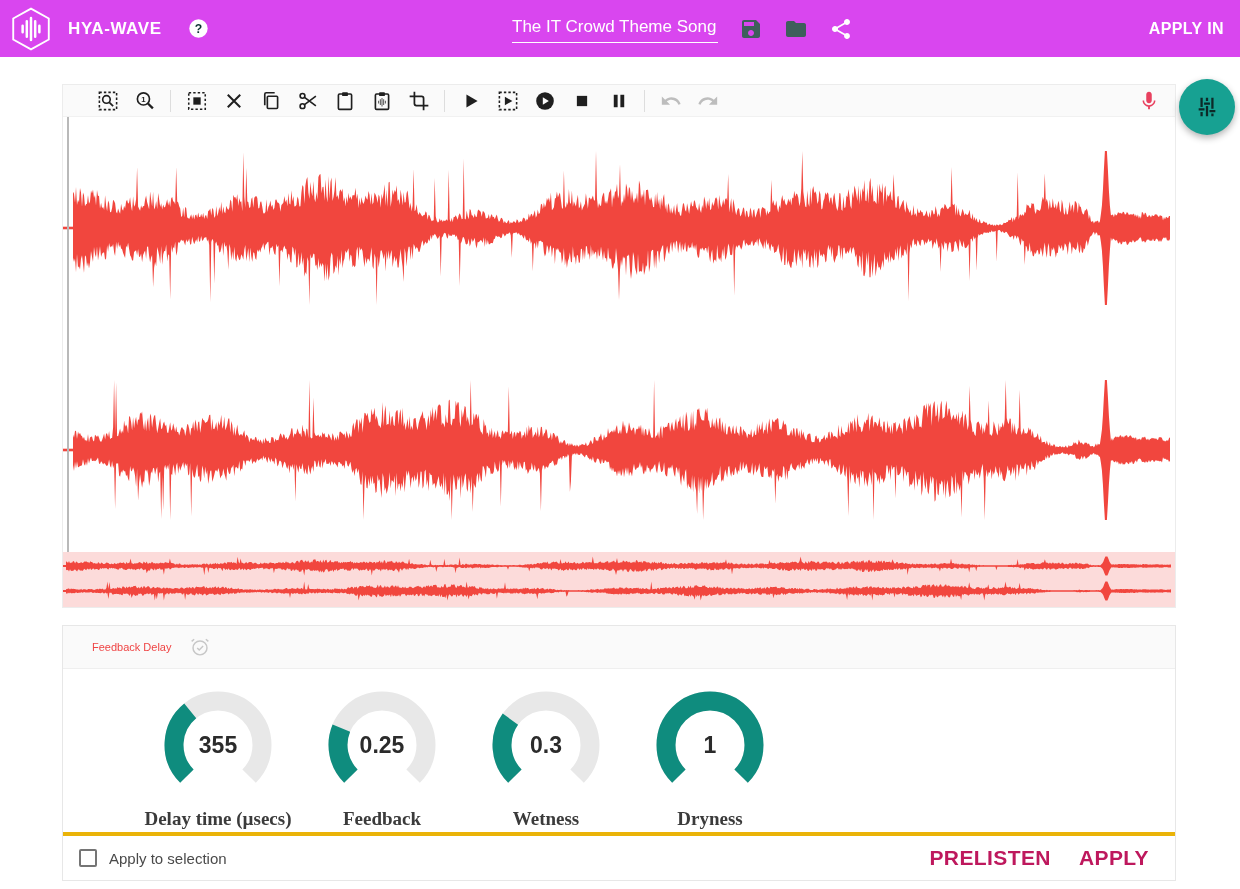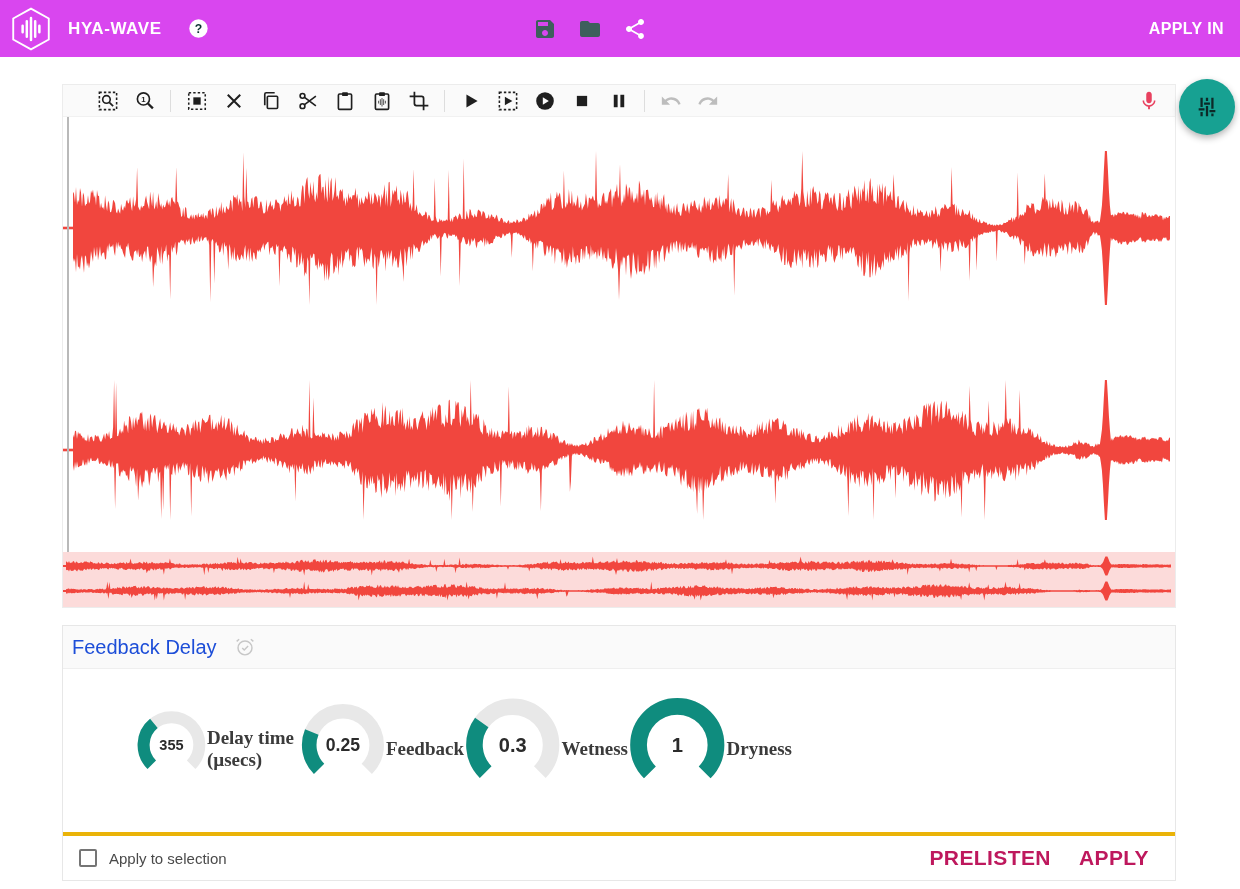--- a/index.html
+++ b/index.html
@@ -35,25 +35,25 @@
   .wave-area { position:relative; height:435px; background:#fff; overflow:hidden; cursor:text; }
   .playhead { position:absolute; left:4px; top:0; bottom:0; width:2px; background:#b9b9b9; }
   .minimap { position:relative; height:55px; background:#fcdbda; cursor:pointer; }
   .minimap svg, .wave-area svg { display:block; }
 
   
   .effect-panel { position:absolute; left:62px; top:625px; width:1114px; height:256px;
     border:1px solid #e7e7e7; background:#fff; }
   .effect-header { height:43px; background:#fafafa; border-bottom:1px solid #efefef;
     display:flex; align-items:center; padding-left:9px; }
-  .effect-title { font-size:20px; color:#1d4ed8; }
+  .effect-title { font-size:11px; color:#ef4444;margin-left:20px; }
   .effect-timer { background:none; border:none; padding:0; margin-left:17px; width:22px; height:22px;
     color:#c7c7c7; cursor:pointer; }
   .knobs-row { display:flex; padding-top:20px; padding-left:73px; }
-  .knob-block { width:164px; display:flex; flex-direction:row; align-items:center; cursor:pointer; }
+  .knob-block { width:164px; display:flex; flex-direction:column; align-items:center; cursor:pointer; }
   .knob-label { margin-top:7px; font-size:19px; font-weight:bold; color:#3b3b3b;font-family:Liberation Serif, serif; }
   .effect-footer { position:absolute; left:0; right:0; bottom:0; height:48px;
     border-top:4px solid #eab308; display:flex; align-items:center; padding:7px 16px; }
   .chk-label { display:flex; align-items:center; gap:12px; cursor:pointer; }
   .chk-box { width:18px; height:18px; border:2px solid #757575; border-radius:2px; background:#fff; }
   .chk-text { font-size:15px; color:#4a4a4a; }
   .footer-actions { margin-left:auto; display:flex; gap:8px; }
   .text-btn { background:none; border:none; font-family:"Liberation Sans",sans-serif;
     font-size:21px; font-weight:bold; color:#be185d; letter-spacing:.4px; padding:8px 10px; cursor:pointer; }
 
@@ -75,20 +75,21 @@
     <span class="brand-name">HYA-WAVE</span>
     <button class="help-btn">
       <svg viewBox="0 0 24 24">
         <circle cx="12" cy="12" r="10.5" fill="#fff"></circle>
         <text x="12" y="17" text-anchor="middle" font-size="14" font-weight="bold" fill="#0c3432" font-family="Liberation Sans, sans-serif">?</text>
       </svg>
     </button>
   </div>
 
   <div class="title-group">
+    <input class="track-title" type="text" value="The IT Crowd Theme Song" style="">
     <button class="hdr-icon-btn dim">
       <svg viewBox="0 0 24 24">
         <path d="M17 3H5c-1.11 0-2 .9-2 2v14c0 1.1.89 2 2 2h14c1.1 0 2-.9 2-2V7l-4-4zm-5 16c-1.66 0-3-1.34-3-3s1.34-3 3-3 3 1.34 3 3-1.34 3-3 3zm3-10H5V5h10v4z"></path>
       </svg>
     </button>
     <button class="hdr-icon-btn dim">
       <svg viewBox="0 0 24 24">
         <path d="M10 4H4c-1.1 0-1.99.9-1.99 2L2 18c0 1.1.9 2 2 2h16c1.1 0 2-.9 2-2V8c0-1.1-.9-2-2-2h-8l-2-2z"></path>
       </svg>
     </button>

